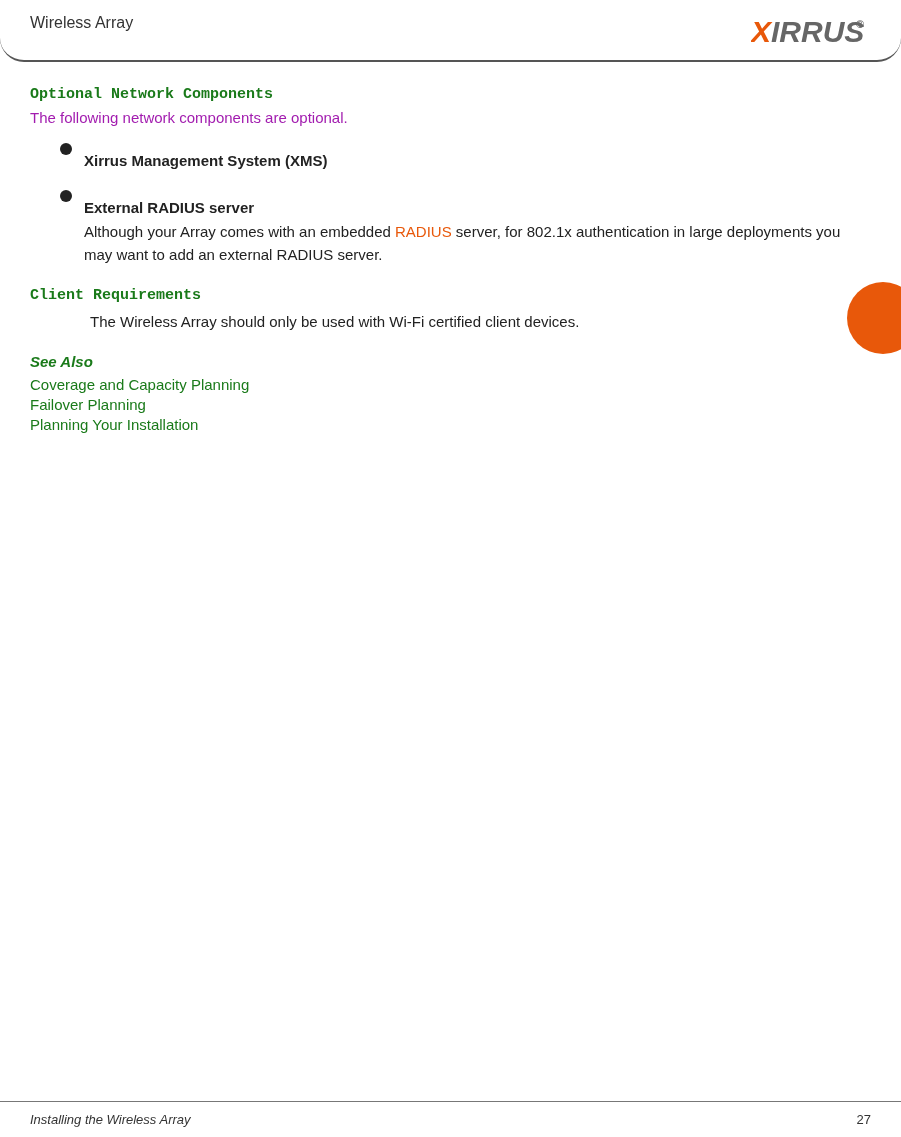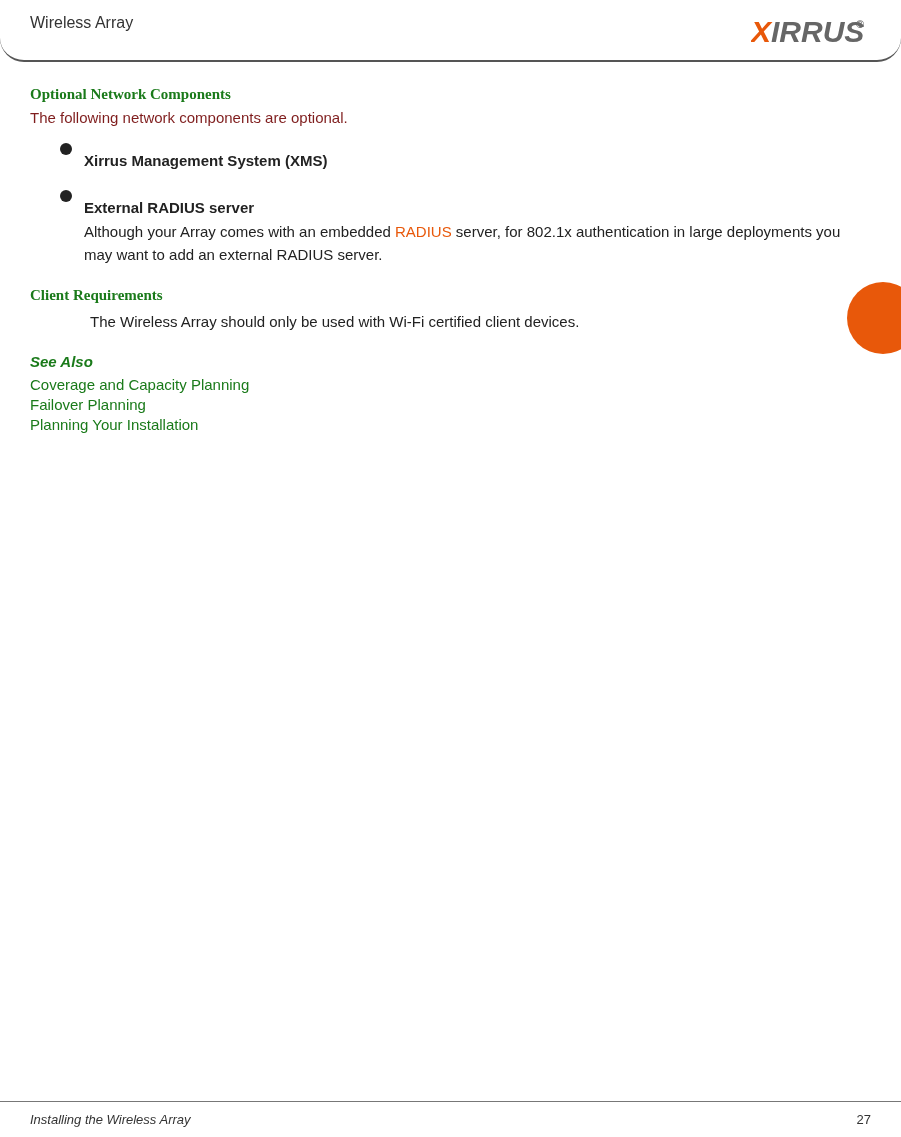--- a/index.html
+++ b/index.html
@@ -64,30 +64,30 @@
       right: -18px;
       top: 220px;
       width: 72px;
       height: 72px;
       background: #e8580a;
       border-radius: 50%;
     }
 
     
     .section-heading {
-      font-family: Liberation Serif, serif;
+      font-family: Liberation Mono, monospace;
       font-size: 15px;
       font-weight: bold;
       color: #1a7a1a;
       margin-bottom: 6px;
     }
 
     .section-intro {
       font-size: 15px;
-      color: #7f1d1d;
+      color: #a21caf;
       margin-bottom: 14px;
       font-family: Arial, sans-serif;
     }
 
     
     .bullet-list {
       list-style: none;
       margin: 0 0 16px 30px;
     }
 

